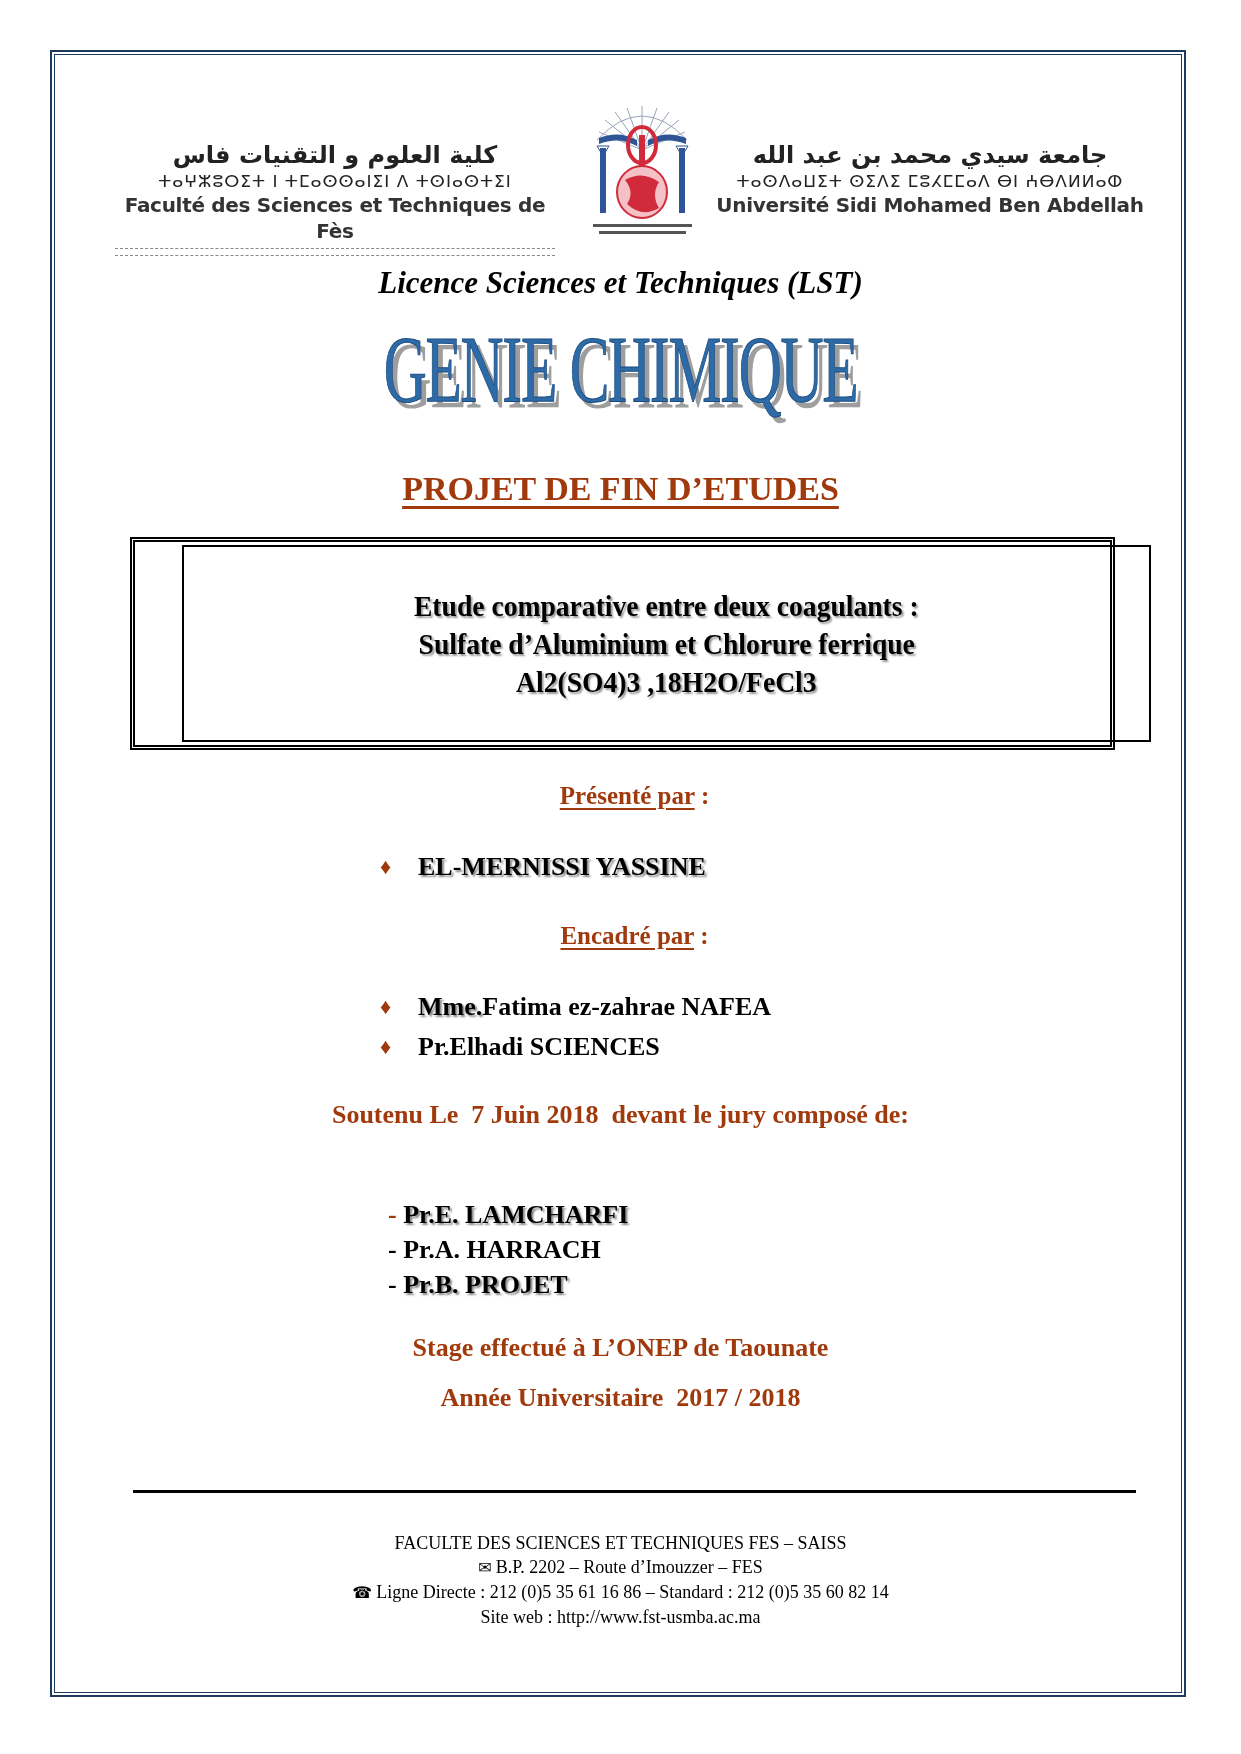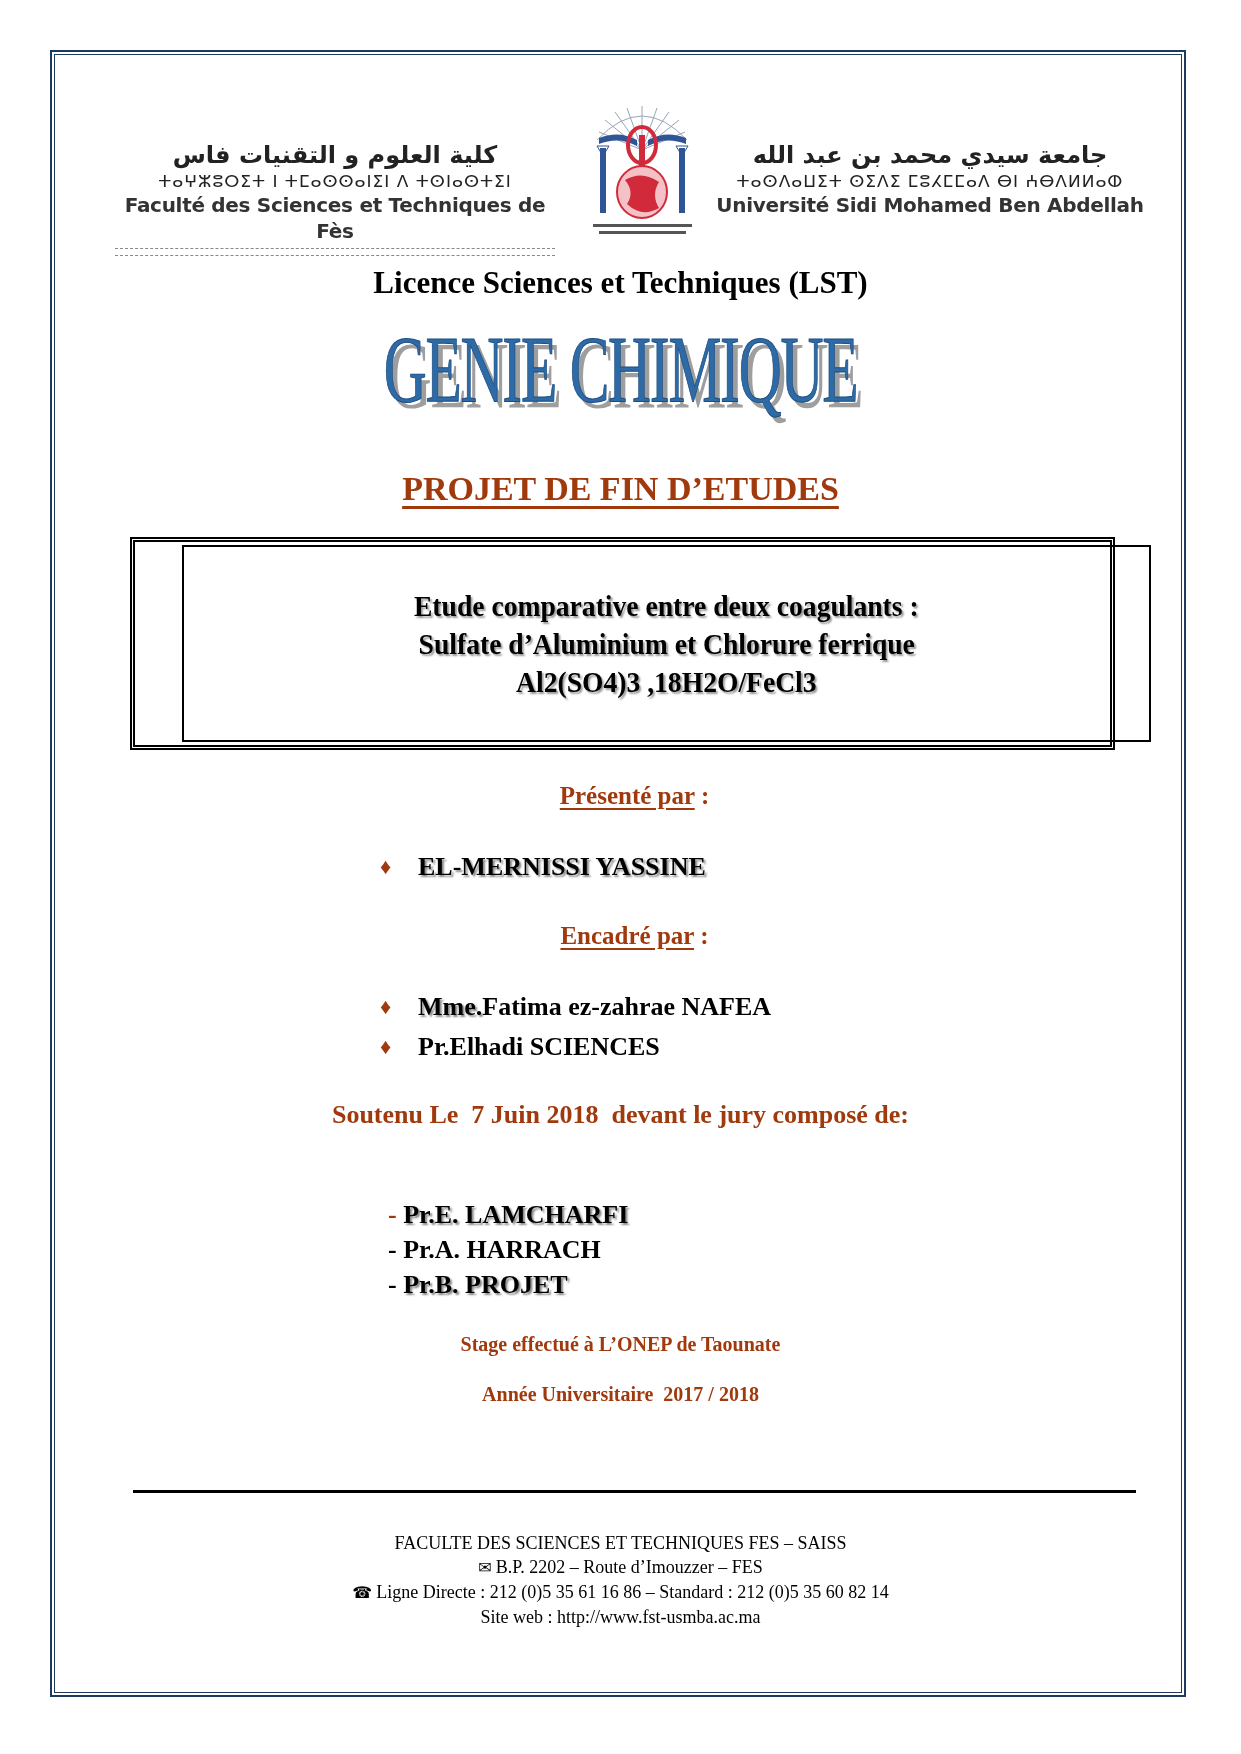--- a/index.html
+++ b/index.html
@@ -18,21 +18,21 @@
   
   .fac-block { left:110px; top:140px; width:450px; text-align:center; }
   .arabic { font-family:"DejaVu Sans", sans-serif; font-weight:bold; font-size:24px; color:#222; line-height:30px; direction:rtl; }
   .tifinagh { font-family:"DejaVu Sans", sans-serif; font-size:17px; color:#222; letter-spacing:1px; line-height:22px; }
   .latin-head { font-family:"DejaVu Sans", sans-serif; font-weight:bold; font-size:20px; color:#333; line-height:26px; letter-spacing:-0.3px; }
   .dash-line { margin:4px auto 0; width:440px; height:6px; border-top:1px dashed #888; border-bottom:1px dashed #888; }
   .univ-block { left:710px; top:140px; width:440px; text-align:center; }
 
   .logo { left:585px; top:100px; width:115px; height:145px; }
 
-  .lst { left:0; width:1241px; top:265px; font-weight:bold; font-size:31px; color:#000; }
+  .lst { left:0; width:1241px; top:265px; font-weight:bold; font-size:31px; color:#000;font-style:italic; }
   .genie {
     left:0; width:1241px; top:315px; text-align:center;
     font-family:"Liberation Serif", serif; font-size:96px; color:#2e6aa6;
     transform:scaleX(0.62); transform-origin:center top; letter-spacing:-2px;
     text-shadow:8px 6px 0 #9e9e9e; -webkit-text-stroke:1px #1c4d80; line-height:110px;
   }
   .pfe { left:0; width:1241px; top:470px; font-weight:bold; font-size:34px; color:#a0390c; }
   .pfe span { text-decoration:underline; text-decoration-thickness:3px; text-underline-offset:6px; }
 
   .title-box {
@@ -44,21 +44,21 @@
 
   .section-label { left:0; width:1241px; font-weight:bold; font-size:25px; color:#a0390c; text-align:center;padding-left:14px; }
   .section-label .u { text-decoration:underline; text-decoration-thickness:2px; text-underline-offset:4px; }
   .bullet-row { left:380px; font-weight:bold; font-size:26px; color:#000; display:flex; align-items:center; }
   .diamond { color:#a0390c; font-size:22px; width:38px; display:inline-block; }
   .shadow { text-shadow:2px 2px 2px #888; }
 
   .soutenu { left:0; width:1241px; top:1100px; text-align:center; font-weight:bold; font-size:26px; color:#a0390c; white-space:pre; }
   .jury-row { left:375px; font-weight:bold; font-size:26px; color:#000; white-space:pre; }
   .jury-row .dash { color:#a0390c; }
-  .stage { left:0; width:1241px; text-align:center; font-weight:bold; font-size:20px; color:#a0390c; white-space:pre; }
+  .stage { left:0; width:1241px; text-align:center; font-weight:bold; font-size:26px; color:#a0390c; white-space:pre; }
 
   .footer-rule { left:133px; top:1490px; width:1003px; height:3px; background:#000; }
   .footer { left:0; width:1241px; top:1531px; text-align:center; font-size:18px; color:#000; line-height:24px; }
   .footer-icon { display:inline-block; font-size:16px; margin-right:4px; }
 </style>
 </head>
 <body>
 
 <div class="page-border"></div>
 

